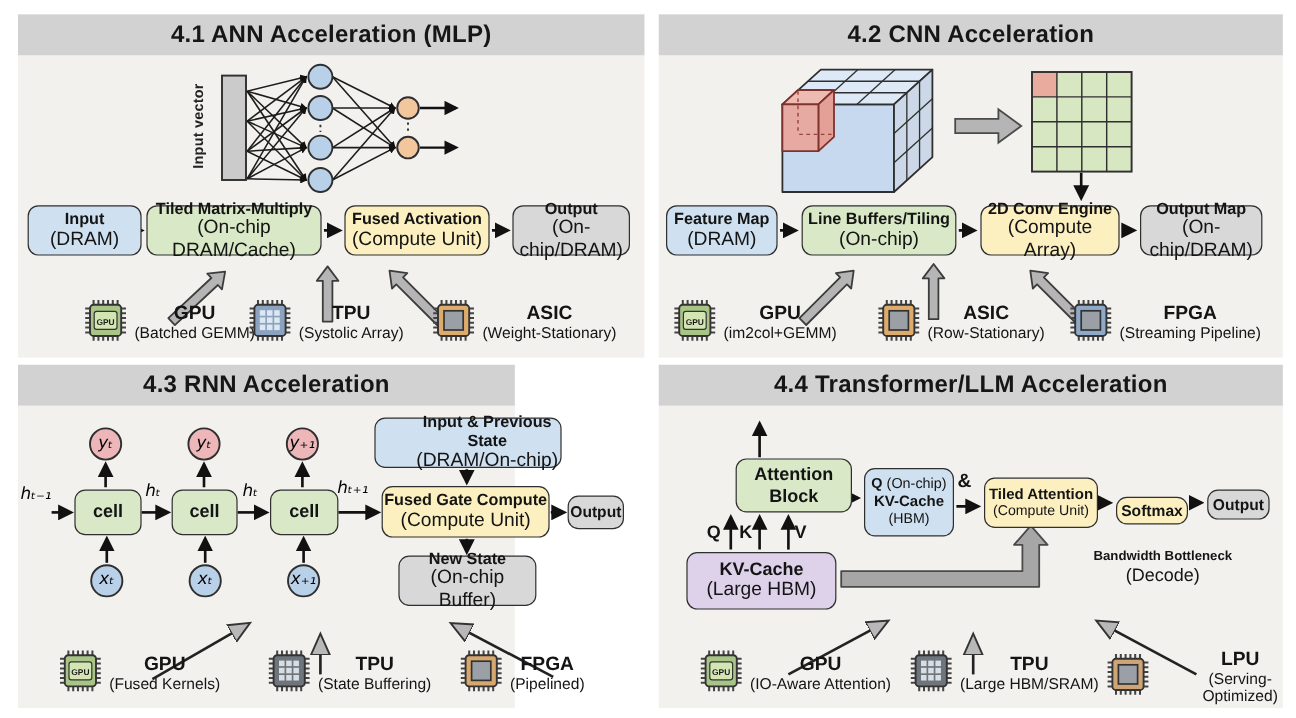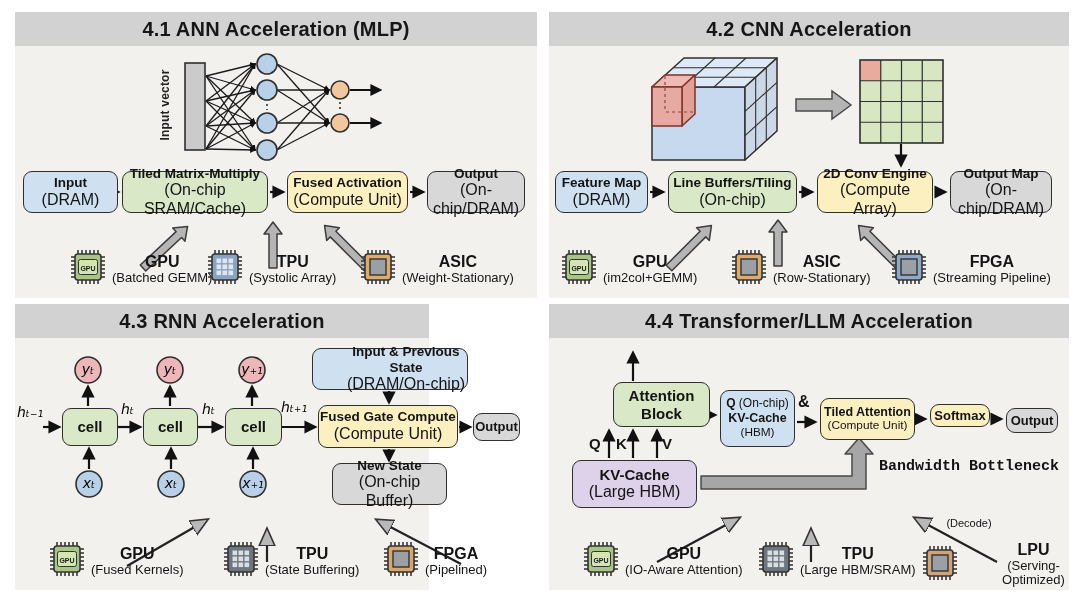--- a/index.html
+++ b/index.html
@@ -28,22 +28,22 @@
   .chip-name{font-weight:bold;font-size:16px;}
   .chip-sub{font-size:13px;}
   .math{position:absolute;font-family:"DejaVu Sans",sans-serif;font-style:italic;
         font-size:14px;color:#000000;white-space:nowrap;}
   .node-label{text-align:center;width:44px;}
   .ivec{position:absolute;left:107px;top:52px;width:86px;text-align:center;font-size:12px;font-weight:bold;
         transform:rotate(-90deg);transform-origin:center;color:#222;letter-spacing:.2px;}
   .qkv{position:absolute;font-weight:bold;font-size:15px;color:#141414;}
   .amp{position:absolute;font-weight:bold;font-size:16px;color:#141414;}
   .bneck{position:absolute;text-align:center;color:#141414;line-height:1.2;}
-  .bneck .b1{font-weight:bold;font-size:15px;font-family:Liberation Mono, monospace;}
-  .bneck .b2{font-size:11px;margin-top:41px;}
+  .bneck .b1{font-weight:bold;font-size:11px;}
+  .bneck .b2{font-size:15px;}
 </style>
 </head>
 <body>
 
 <div class="page">
 
   <section class="panel" style="left:15px;top:12px;width:522px;height:286px;">
     <div class="ptitle">4.1 ANN Acceleration (MLP)</div>
     <div class="pbody">
       <svg class="overlay" width="522" height="252" viewBox="0 0 522 252">
@@ -117,21 +117,21 @@
           <polygon points="-4,0 -4,-48 -9,-48 0,-60 9,-48 4,-48 4,0" transform="translate(352,222) rotate(-45)"></polygon>
         </g>
       </svg>
       <div class="ivec">Input vector</div>
       <div class="pbox blue" style="left:8px;top:125px;width:95px;height:42px;">
         <div class="l1">Input</div>
         <div class="l2">(DRAM)</div>
       </div>
       <div class="pbox green" style="left:107px;top:125px;width:146px;height:42px;">
         <div class="l1">Tiled Matrix-Multiply</div>
-        <div class="l2">(On-chip SRAM/Cache)</div>
+        <div class="l2">(On-chip DRAM/Cache)</div>
       </div>
       <div class="pbox yellow" style="left:272px;top:125px;width:121px;height:42px;">
         <div class="l1">Fused Activation</div>
         <div class="l2">(Compute Unit)</div>
       </div>
       <div class="pbox gray" style="left:412px;top:125px;width:98px;height:42px;">
         <div class="l1">Output</div>
         <div class="l2">(On-chip/DRAM)</div>
       </div>
       <div class="chip-entry" style="left:55px;top:203px;">
@@ -685,21 +685,21 @@
       <div class="pbox blue sm" style="left:171px;top:52px;width:75px;height:57px;">
         <div style="font-size:12px;"><b>Q</b> <span>(On-chip)</span></div>
         <div style="font-weight:bold;font-size:12.5px;">KV-Cache</div>
         <div style="font-size:11.8px;">(HBM)</div>
       </div>
       <div class="amp" style="left:249px;top:55px;">&amp;</div>
       <div class="pbox yellow sm" style="left:271px;top:60px;width:95px;height:42px;">
         <div class="l1">Tiled Attention</div>
         <div class="l2">(Compute Unit)</div>
       </div>
-      <div class="pbox yellow" style="left:381px;top:66px;width:60px;height:23px;">
+      <div class="pbox yellow" style="left:381px;top:76px;width:60px;height:23px;">
         <span class="one-line">Softmax</span>
       </div>
       <div class="pbox gray" style="left:457px;top:70px;width:52px;height:25px;">
         <span class="one-line">Output</span>
       </div>
       <div class="bneck" style="left:322px;top:120px;width:196px;">
         <div class="b1">Bandwidth Bottleneck</div>
         <div class="b2">(Decode)</div>
       </div>
       <div class="chip-entry" style="left:34px;top:203px;">

